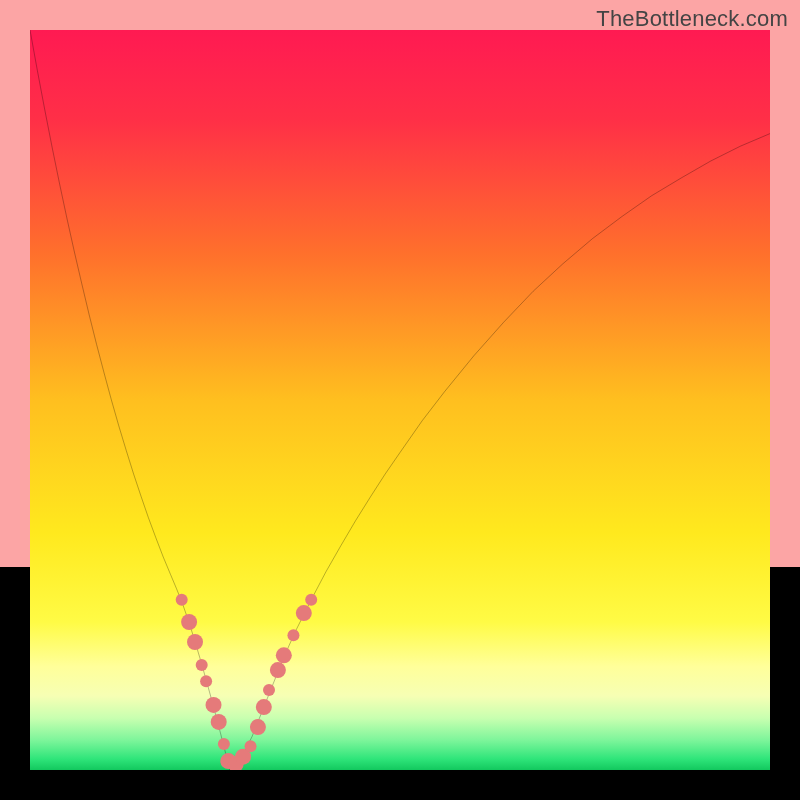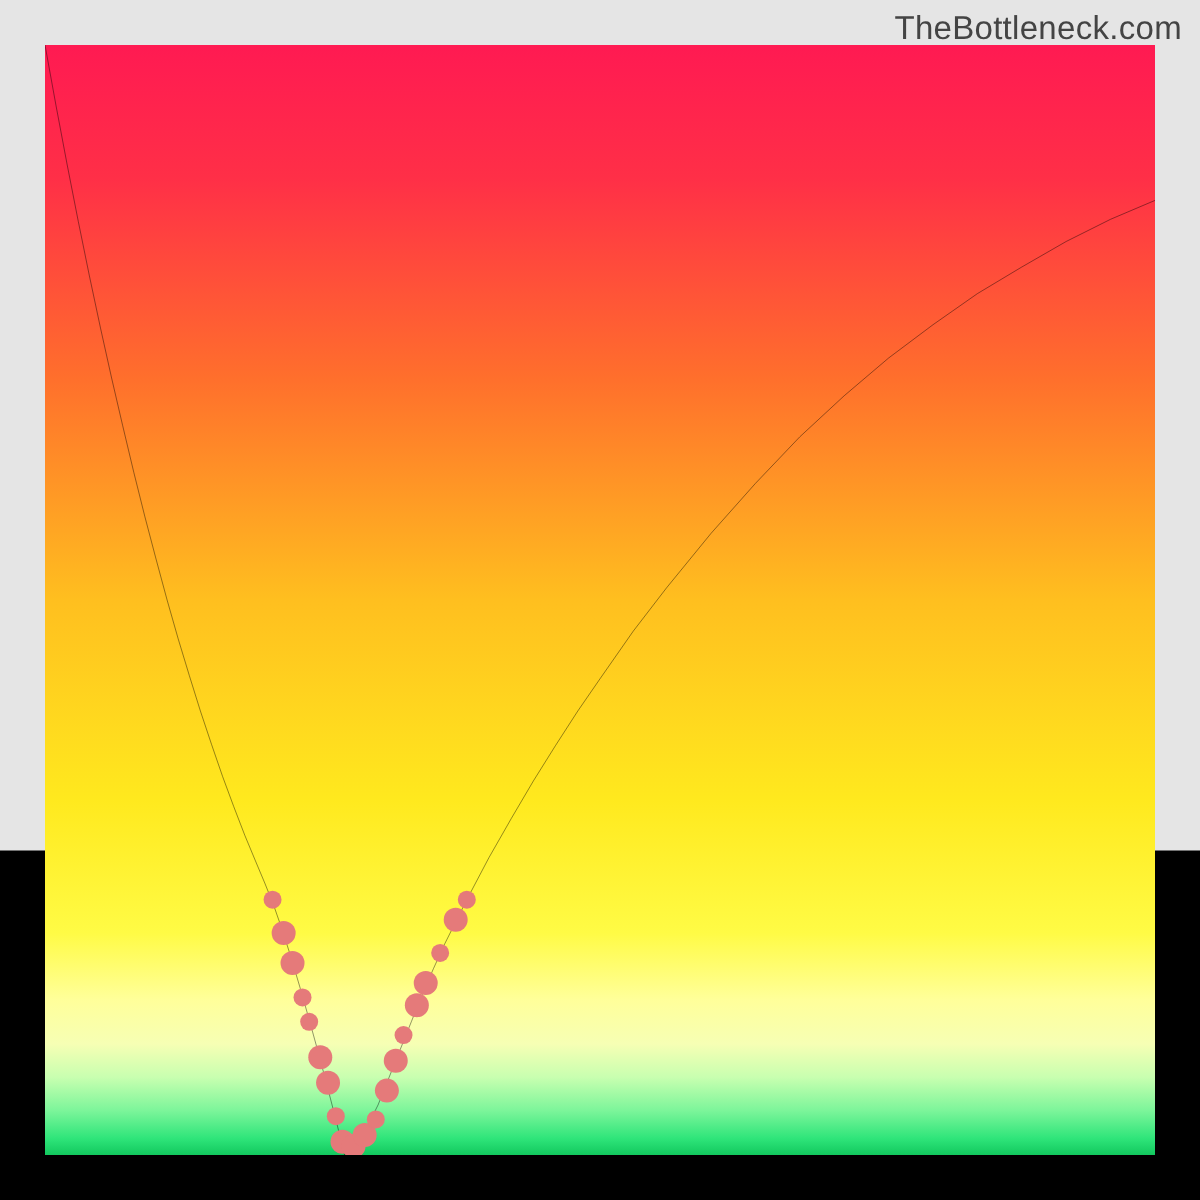--- a/index.html
+++ b/index.html
@@ -8,21 +8,21 @@
     width: 800px;
     height: 800px;
     overflow: hidden;
     background: #000;
     font-family: Arial, Helvetica, sans-serif;
   }
   .outer {
     position: relative;
     width: 800px;
     height: 567px;
-    background: #e5e5e5;
+    background: #fca5a5;
   }
   .plot {
     position: absolute;
     left: 30px;
     top: 30px;
     width: 740px;
     height: 740px;
     overflow: hidden;
   }
   .gradient {

